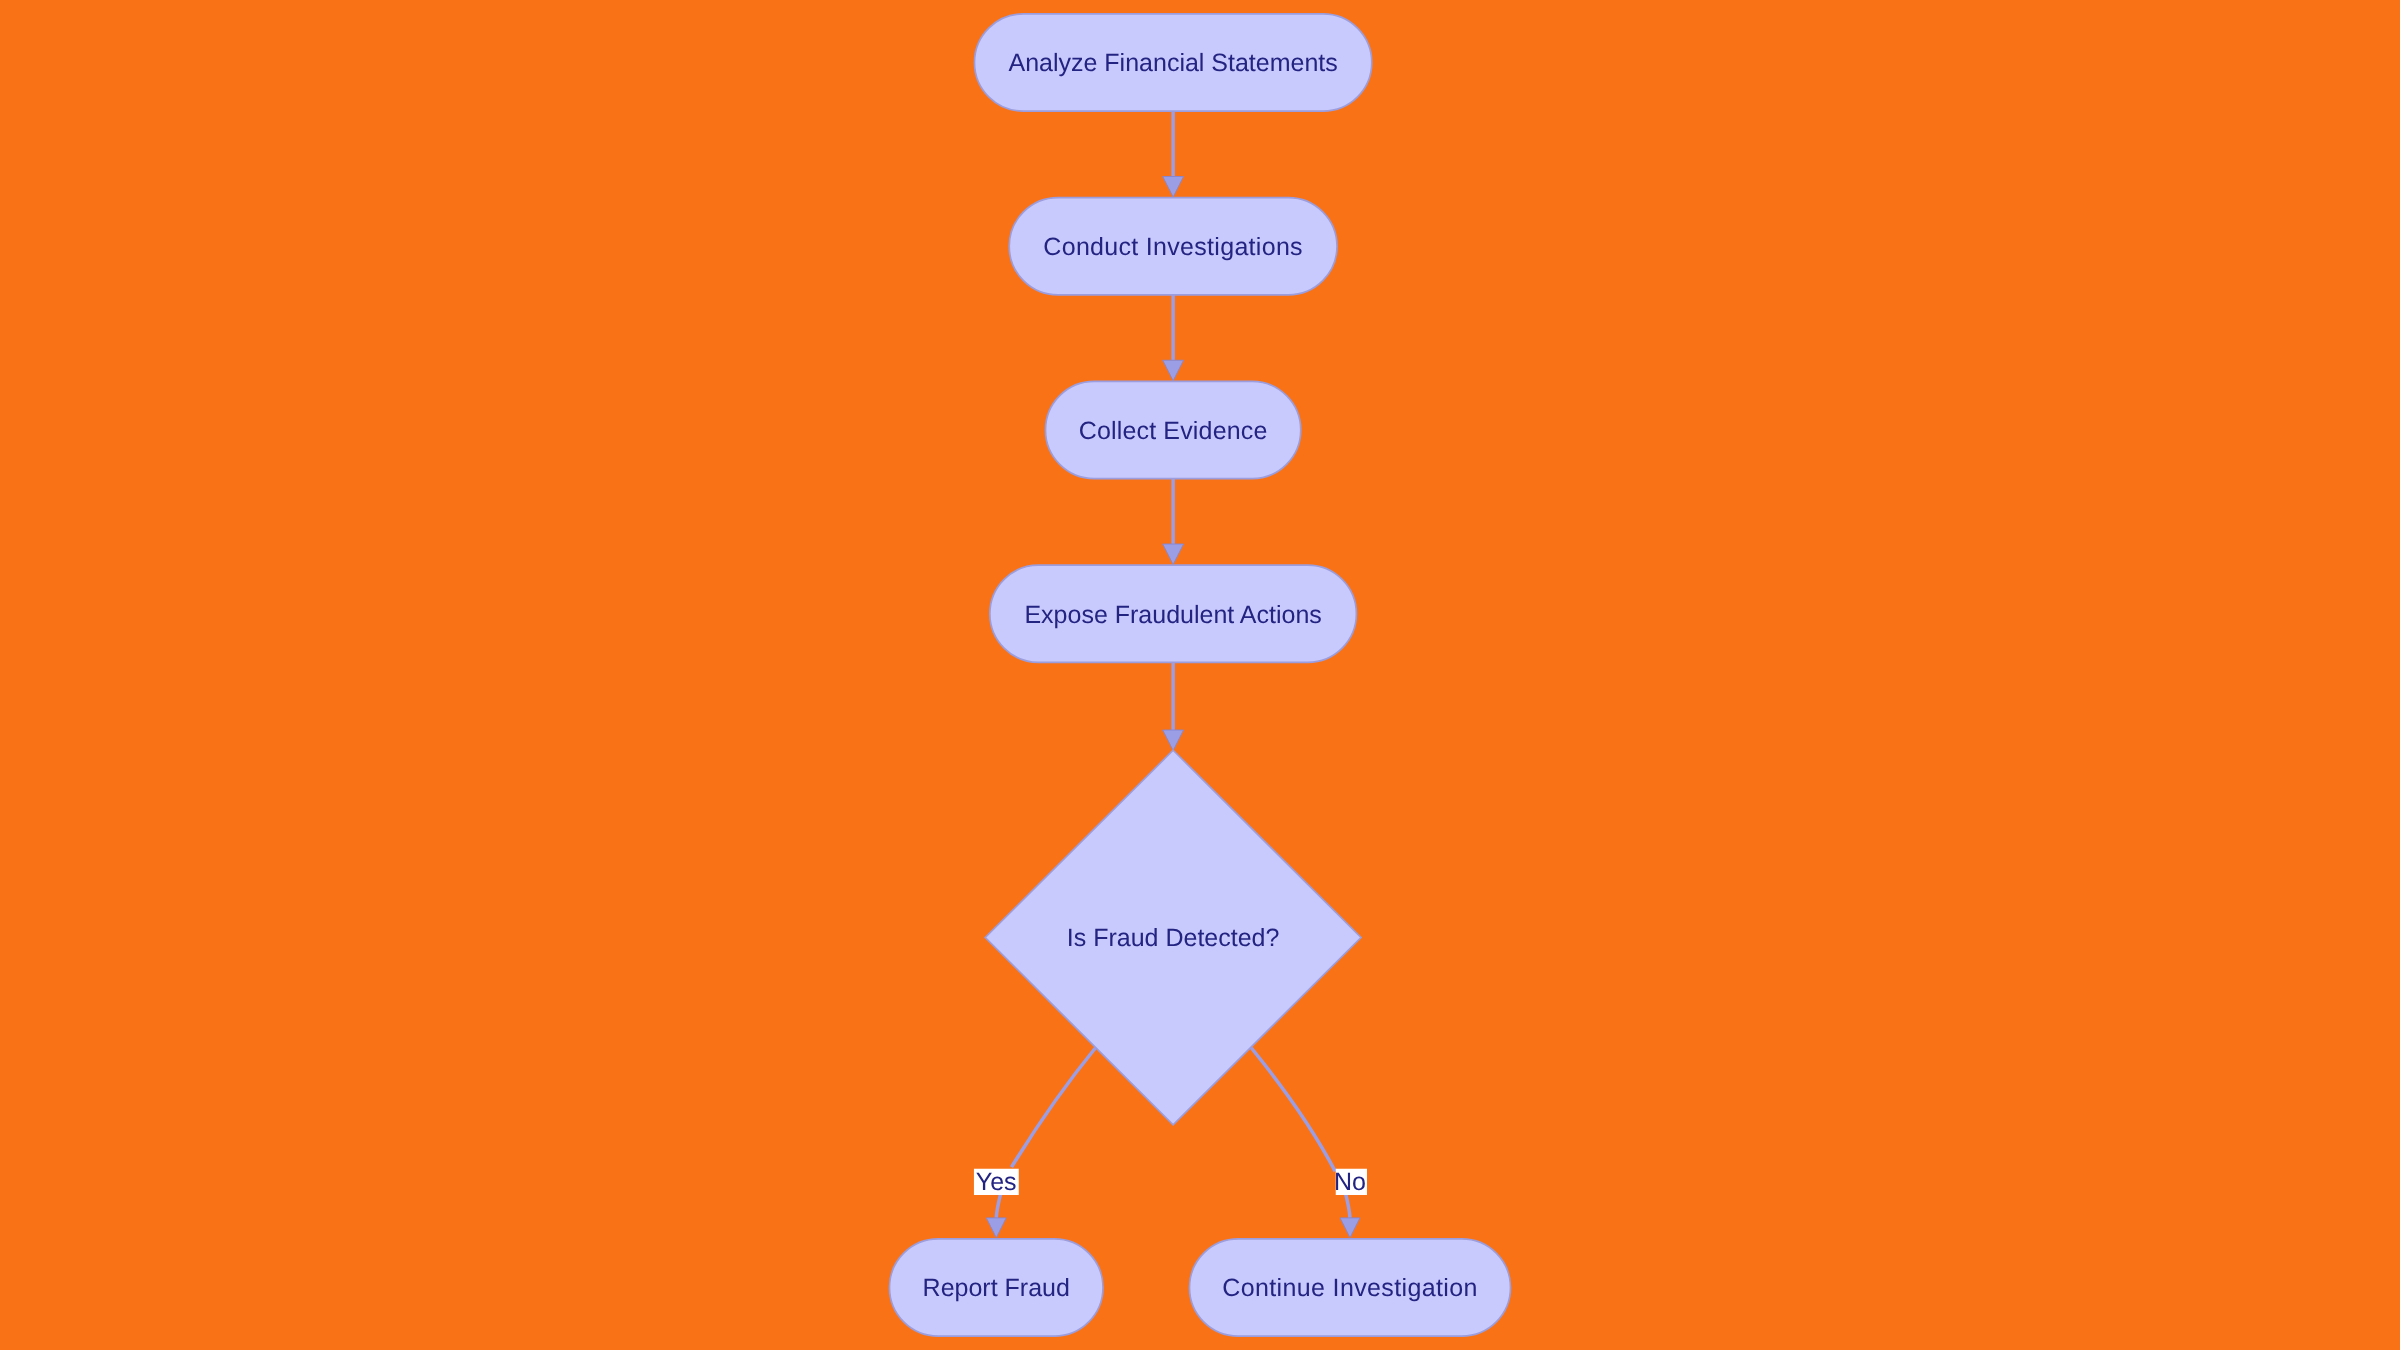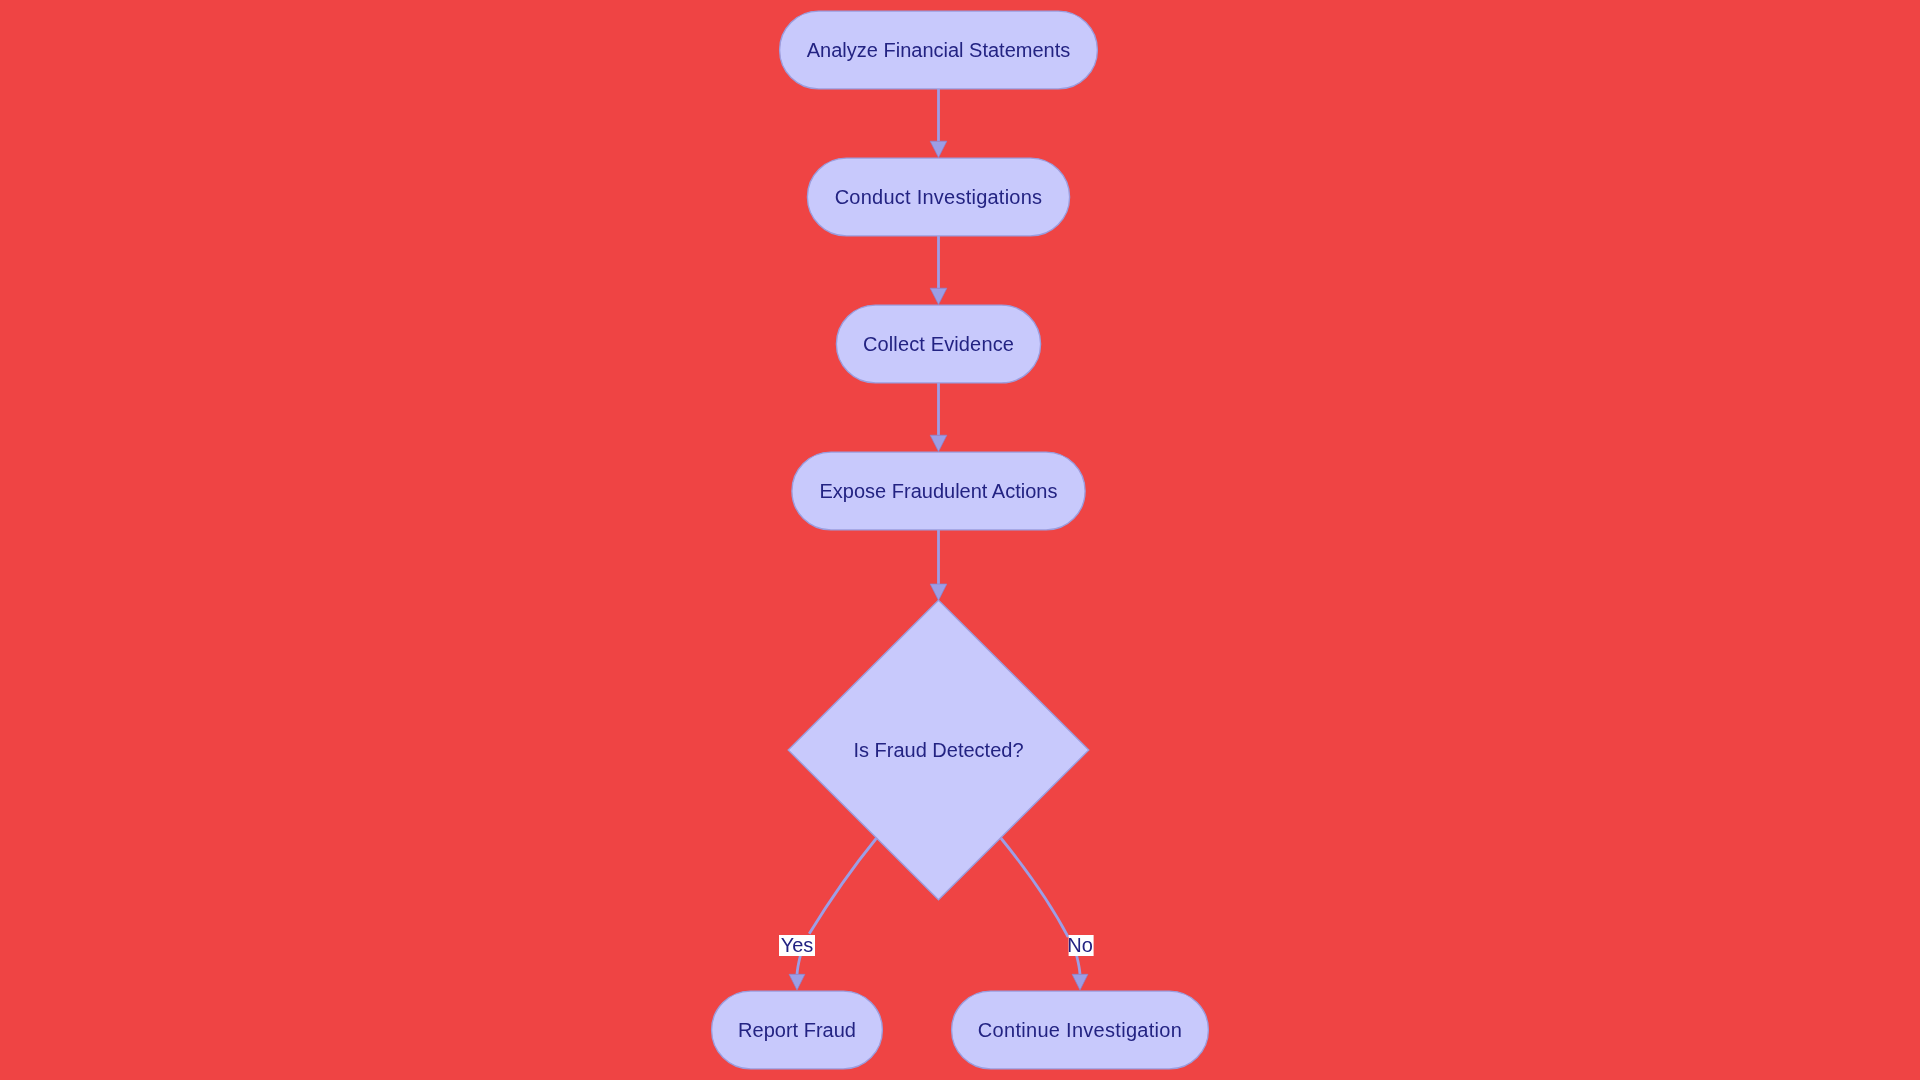--- a/index.html
+++ b/index.html
@@ -3,21 +3,21 @@
 <meta charset="utf-8">
 <title>Fraud Detection Flowchart</title>
 <style>
   html, body { margin:0; padding:0; }
   body {
     width:1920px; height:1080px;
     background:#ffffff;
     overflow:hidden;
     font-family:"Liberation Sans", sans-serif;
   }
-  #chart-root { position:relative; width:1920px; height:1080px; background:#ef4444; }
+  #chart-root { position:relative; width:1920px; height:1080px; background:#f97316; }
   svg#flow { position:absolute; left:0; top:0; width:1920px; height:1080px; display:block;
              shape-rendering:geometricPrecision; }
 
   .node-shape  { fill:#c8c9fc; stroke:#9b9dde; stroke-width:1.35; }
   .link        { fill:none; stroke:#9c9ee5; stroke-width:2.8; stroke-linecap:butt; }
   .arrow-head  { fill:#9c9ee5; stroke:#8486d6; stroke-width:0.7; stroke-linejoin:miter; }
 
   .node-text {
     font-family:"Liberation Sans", sans-serif;
     font-size:20px;

